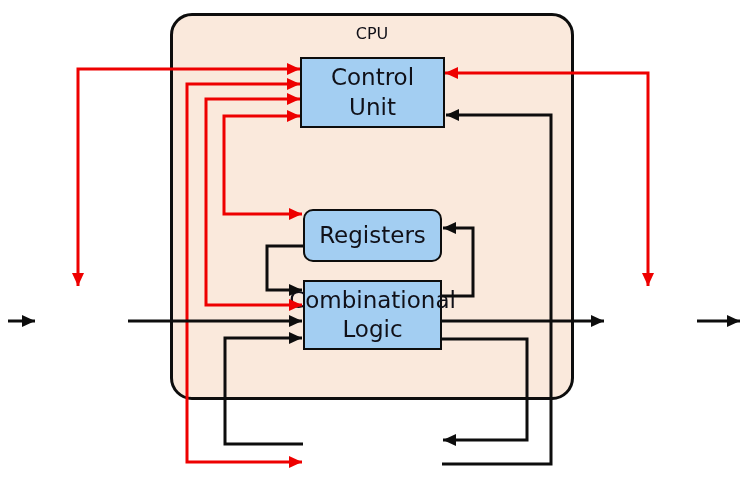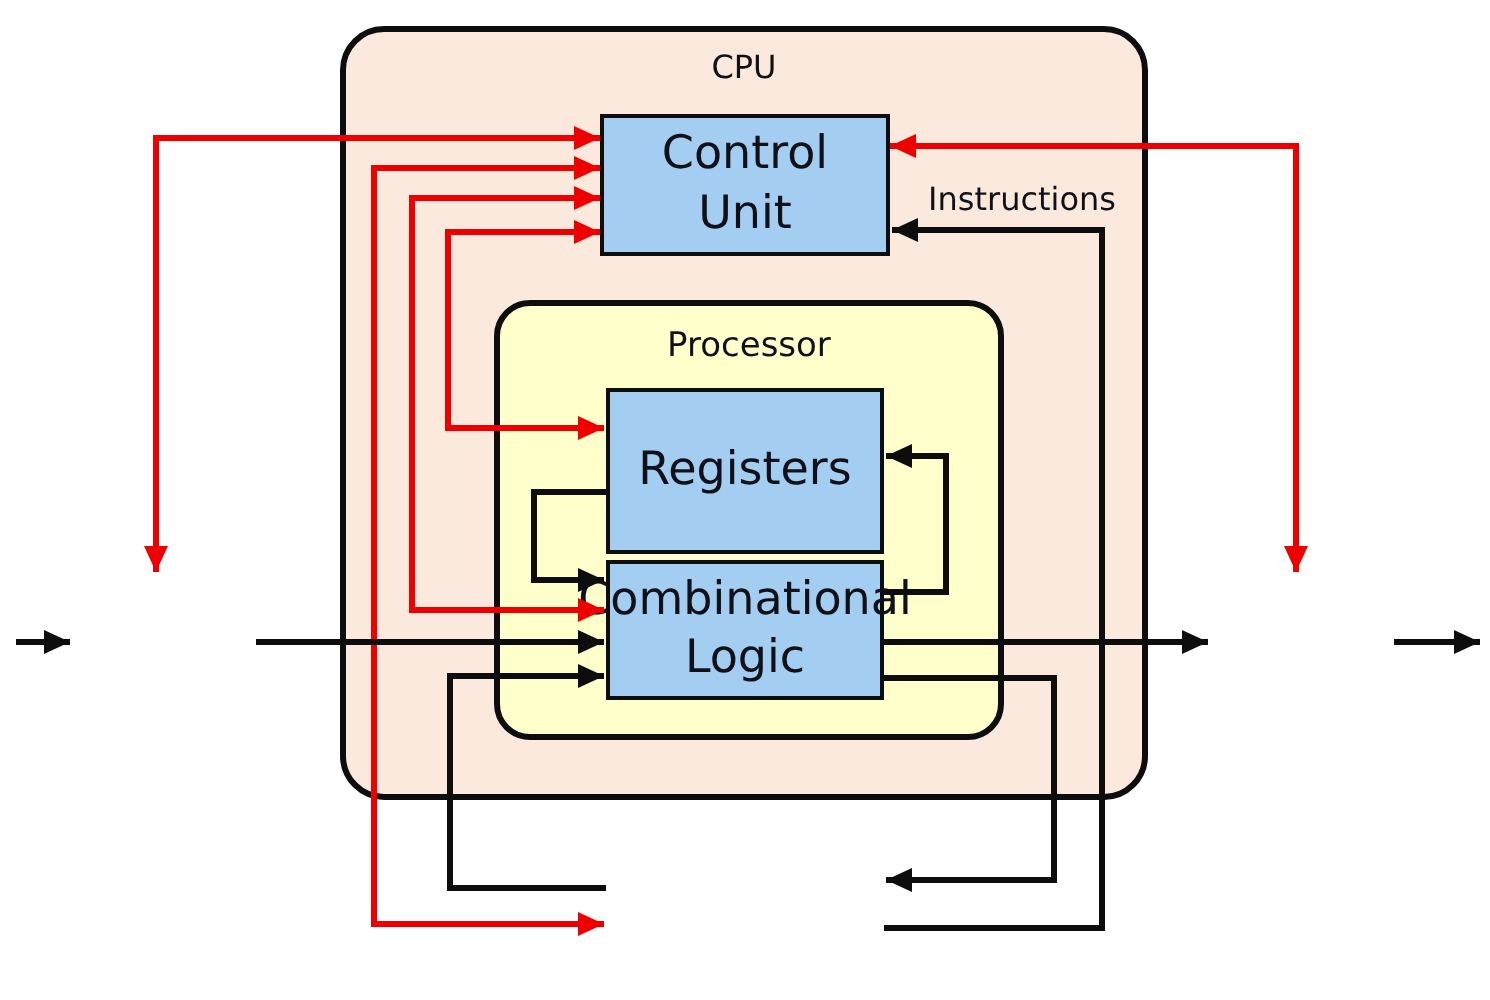--- a/index.html
+++ b/index.html
@@ -50,21 +50,21 @@
     border: 2.5px solid #0d0d0d;
     display: flex;
     align-items: center;
     justify-content: center;
     text-align: center;
     font-size: 23px;
     line-height: 1.28;
     white-space: pre-line;
   }
   #control-unit-box { left: 300px; top: 57px;  width: 145px; height: 71px; }
-  #registers-box    { left: 303px; top: 194px; width: 139px; height: 83px; }
+  #registers-box    { left: 303px; top: 209px; width: 139px; height: 53px; border-radius: 10px; }
   #comb-logic-box   { left: 303px; top: 280px; width: 139px; height: 70px; }
   #main-memory-box  { left: 303px; top: 417px; width: 139px; height: 68px; }
   #input-box        { left: 36px;  top: 287px; width: 92px;  height: 68px; }
   #output-box       { left: 605px; top: 287px; width: 92px;  height: 68px; }
 
   
   #instructions-label {
     position: absolute;
     left: 450px; top: 90px; width: 122px;
     text-align: center;
@@ -81,42 +81,38 @@
 </style>
 </head>
 <body>
 
 <div class="stage">
 
   <div class="container-box" id="cpu-box">
     <div class="container-label">CPU</div>
   </div>
 
-  <div class="container-box" id="processor-box">
-    <div class="container-label">Processor</div>
-  </div>
 
   <div class="node" id="control-unit-box">
     <span>Control
 Unit</span>
   </div>
 
   <div class="node" id="registers-box">
     <span>Registers</span>
   </div>
 
   <div class="node" id="comb-logic-box">
     <span>Combinational
 Logic</span>
   </div>
 
 
 
 
-  <div id="instructions-label">Instructions</div>
 
   <svg id="wire-layer" viewBox="0 0 745 500" xmlns="http://www.w3.org/2000/svg">
     <defs>
       <marker id="head-red-end" orient="auto" markerUnits="userSpaceOnUse" markerWidth="14" markerHeight="12" refX="13" refY="6">
         <path d="M0,0 L13,6 L0,12 Z" fill="#ee0000"></path>
       </marker>
       <marker id="head-red-start" orient="auto-start-reverse" markerUnits="userSpaceOnUse" markerWidth="14" markerHeight="12" refX="13" refY="6">
         <path d="M0,0 L13,6 L0,12 Z" fill="#ee0000"></path>
       </marker>
       <marker id="head-black-end" orient="auto" markerUnits="userSpaceOnUse" markerWidth="14" markerHeight="12" refX="13" refY="6">

